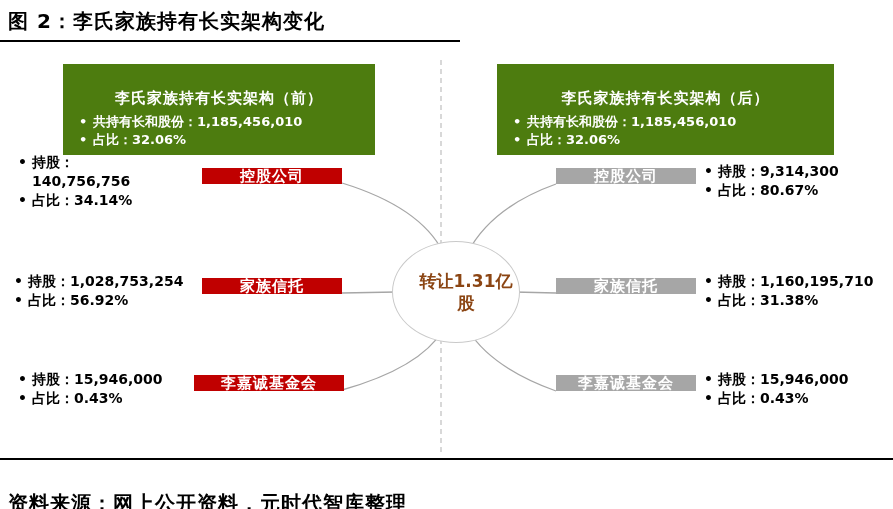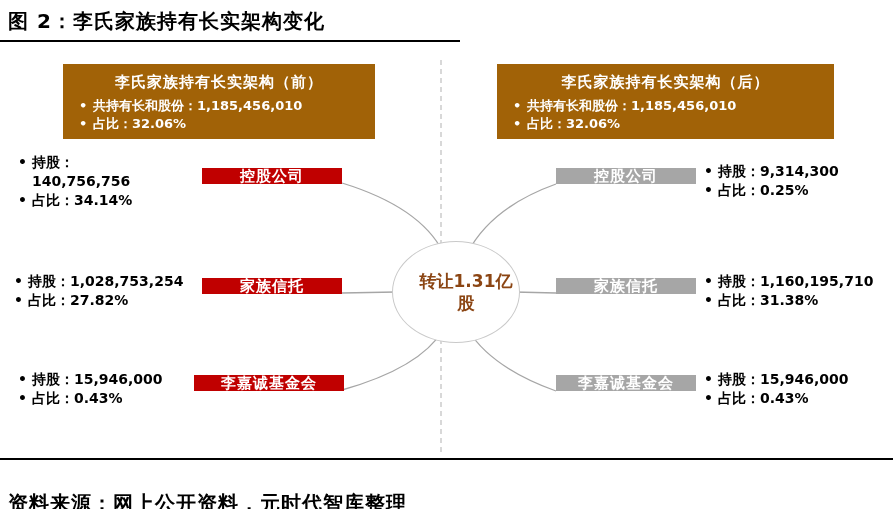--- a/index.html
+++ b/index.html
@@ -7,21 +7,21 @@
     position:relative; width:893px; height:509px; background:#ffffff;
     font-family:"DejaVu Sans","Liberation Sans",sans-serif; color:#000; overflow:hidden;
   }
   .fig-title {
     position:absolute; left:8px; top:8px; font-size:20px; font-weight:bold; letter-spacing:1px;
   }
   .title-rule { position:absolute; left:0; top:40px; width:460px; height:2px; background:#000; }
 
   .connectors { position:absolute; left:0; top:0; }
 
-  .hdr { position:absolute; background:#a16207; color:#fff; padding:9px 0 6px 0; }
+  .hdr { position:absolute; background:#4d7c0f; color:#fff; padding:25px 0 6px 0; }
   .hdr.left  { left:63px;  top:64px; width:312px; }
   .hdr.right { left:497px; top:64px; width:337px; }
   .hdr-title { text-align:center; font-size:15px; font-weight:bold; letter-spacing:1px; margin-bottom:5px; }
   .hdr-row { display:flex; font-size:13px; font-weight:bold; line-height:18px; padding-left:16px; }
   .b { width:14px; flex:none; }
 
   .node {
     position:absolute; width:140px; height:16px; display:flex; align-items:center; justify-content:center;
     color:#fff; font-size:15px; font-weight:bold; letter-spacing:1px;
   }
@@ -118,42 +118,42 @@
       <span class="txt">占比：34.14%</span>
     </div>
   </div>
   <div class="stat s-b2">
     <div class="stat-row">
       <span class="b">•</span>
       <span class="txt">持股：1,028,753,254</span>
     </div>
     <div class="stat-row">
       <span class="b">•</span>
-      <span class="txt">占比：27.82%</span>
+      <span class="txt">占比：56.92%</span>
     </div>
   </div>
   <div class="stat s-b3">
     <div class="stat-row">
       <span class="b">•</span>
       <span class="txt">持股：15,946,000</span>
     </div>
     <div class="stat-row">
       <span class="b">•</span>
       <span class="txt">占比：0.43%</span>
     </div>
   </div>
 
   <div class="stat s-a1">
     <div class="stat-row">
       <span class="b">•</span>
       <span class="txt">持股：9,314,300</span>
     </div>
     <div class="stat-row">
       <span class="b">•</span>
-      <span class="txt">占比：0.25%</span>
+      <span class="txt">占比：80.67%</span>
     </div>
   </div>
   <div class="stat s-a2">
     <div class="stat-row">
       <span class="b">•</span>
       <span class="txt">持股：1,160,195,710</span>
     </div>
     <div class="stat-row">
       <span class="b">•</span>
       <span class="txt">占比：31.38%</span>

